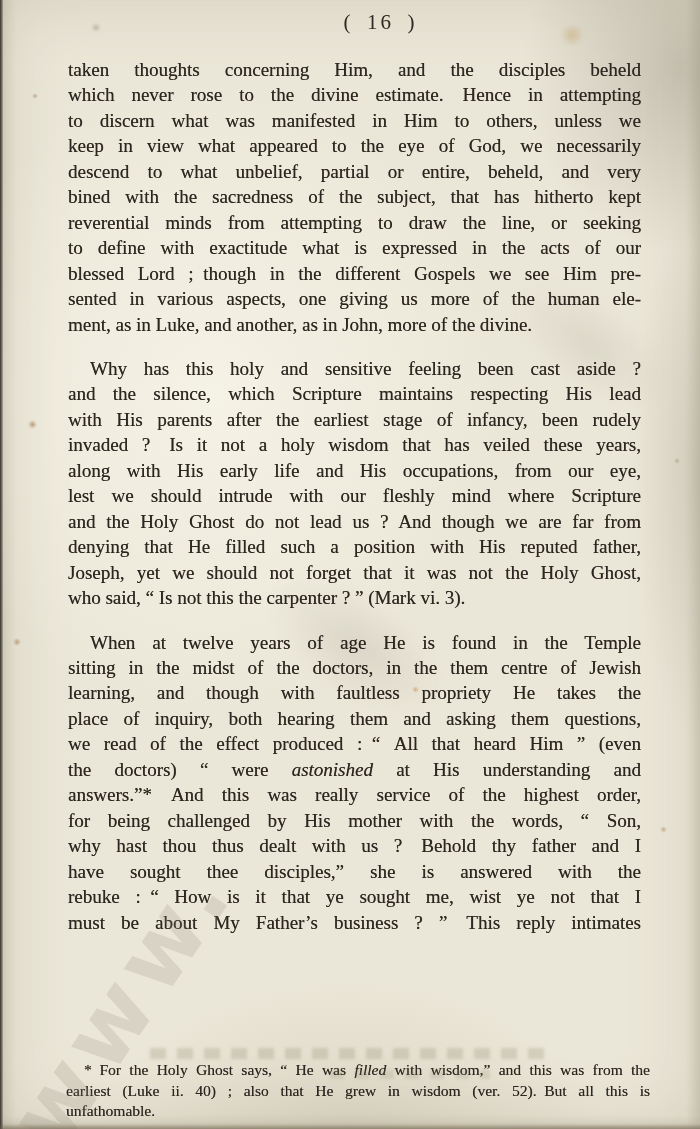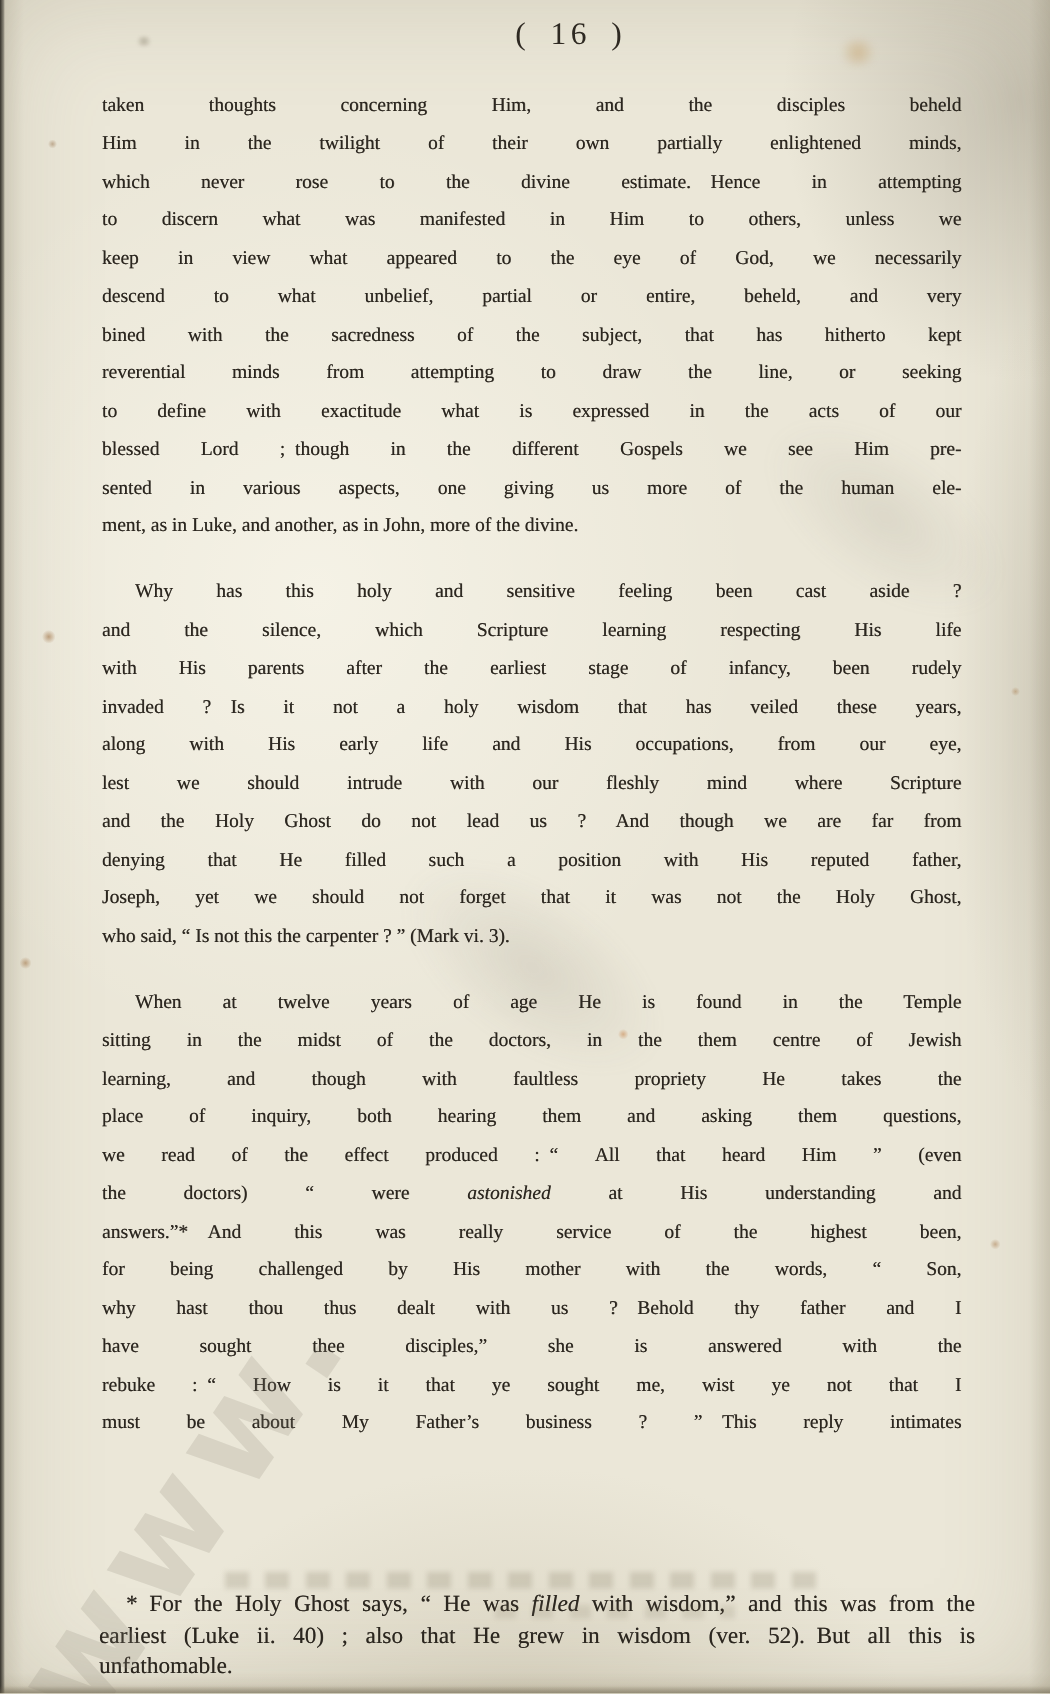--- a/index.html
+++ b/index.html
@@ -24,21 +24,21 @@
 
   .pagenum{
     position:absolute;top:10px;left:68px;width:573px;text-align:center;
     font-size:21px;letter-spacing:3px;transform:translateX(26px);
     color:#2e2922;
   }
 
   .body-text{position:absolute;left:68px;top:57px;width:573px;}
   .line{
     text-align:justify;text-align-last:justify;
-    font-size:13px;line-height:25.45px;
+    font-size:19px;line-height:25.45px;
     text-shadow:0.2px 0.2px 0.4px rgba(43,38,31,0.65);
     white-space:normal;
   }
   .line.last{text-align-last:left;}
   .line.indent{text-indent:22px;}
   .para + .para{margin-top:19px;}
   .it{font-style:italic;font-family:Liberation Serif, serif;}
 
   .footnote{position:absolute;left:66px;top:1060px;width:584px;}
   .footnote .line{font-size:15.5px;line-height:20.5px;text-shadow:0.15px 0.15px 0.3px rgba(43,38,31,0.6);}
@@ -80,52 +80,51 @@
 <div class="page">
 
   <div class="ghost-blob blob1"></div>
   <div class="ghost-blob blob2"></div>
 
   <div class="pagenum">( 16 )</div>
 
   <div class="body-text" id="body-text">
       <div class="para">
         <div class="line"><span>taken thoughts concerning Him, and the disciples beheld</span></div>
-        <div class="line"><span>Him in the twilight of their own partially enlightened minds,</span></div>
         <div class="line"><span>which never rose to the divine estimate.  Hence in attempting</span></div>
         <div class="line"><span>to discern what was manifested in Him to others, unless we</span></div>
         <div class="line"><span>keep in view what appeared to the eye of God, we necessarily</span></div>
         <div class="line"><span>descend to what unbelief, partial or entire, beheld, and very</span></div>
         <div class="line"><span>bined with the sacredness of the subject, that has hitherto kept</span></div>
         <div class="line"><span>reverential minds from attempting to draw the line, or seeking</span></div>
         <div class="line"><span>to define with exactitude what is expressed in the acts of our</span></div>
         <div class="line"><span>blessed Lord&nbsp;; though in the different Gospels we see Him pre-</span></div>
         <div class="line"><span>sented in various aspects, one giving us more of the human ele-</span></div>
         <div class="line last"><span>ment, as in Luke, and another, as in John, more of the divine.</span></div>
       </div>
       <div class="para">
         <div class="line indent"><span>Why has this holy and sensitive feeling been cast aside&nbsp;?</span></div>
-        <div class="line"><span>and the silence, which Scripture learning respecting His life</span></div>
+        <div class="line"><span>and the silence, which Scripture maintains respecting His lead</span></div>
         <div class="line"><span>with His parents after the earliest stage of infancy, been rudely</span></div>
         <div class="line"><span>invaded&nbsp;?  Is it not a holy wisdom that has veiled these years,</span></div>
         <div class="line"><span>along with His early life and His occupations, from our eye,</span></div>
         <div class="line"><span>lest we should intrude with our fleshly mind where Scripture</span></div>
         <div class="line"><span>and the Holy Ghost do not lead us&nbsp;? And though we are far from</span></div>
         <div class="line"><span>denying that He filled such a position with His reputed father,</span></div>
         <div class="line"><span>Joseph, yet we should not forget that it was not the Holy Ghost,</span></div>
         <div class="line last"><span>who said, “&nbsp;Is not this the carpenter&nbsp;?&nbsp;” (Mark vi. 3).</span></div>
       </div>
       <div class="para">
         <div class="line indent"><span>When at twelve years of age He is found in the Temple</span></div>
         <div class="line"><span>sitting in the midst of the doctors, in the them centre of Jewish</span></div>
         <div class="line"><span>learning, and though with faultless propriety He takes the</span></div>
         <div class="line"><span>place of inquiry, both hearing them and asking them questions,</span></div>
         <div class="line"><span>we read of the effect produced&nbsp;: “&nbsp;All that heard Him&nbsp;” (even</span></div>
         <div class="line"><span>the doctors) “&nbsp;were </span><span class="it">astonished</span><span> at His understanding and</span></div>
-        <div class="line"><span>answers.”*  And this was really service of the highest been,</span></div>
+        <div class="line"><span>answers.”*  And this was really service of the highest order,</span></div>
         <div class="line"><span>for being challenged by His mother with the words, “&nbsp;Son,</span></div>
         <div class="line"><span>why hast thou thus dealt with us&nbsp;?  Behold thy father and I</span></div>
         <div class="line"><span>have sought thee disciples,” she is answered with the</span></div>
         <div class="line"><span>rebuke&nbsp;: “&nbsp;How is it that ye sought me, wist ye not that I</span></div>
         <div class="line"><span>must be about My Father’s business&nbsp;?&nbsp;”  This reply intimates</span></div>
       </div>
     </div>
 
   <div class="footnote" id="footnote">
       <div class="line indent"><span>* For the Holy Ghost says, “&nbsp;He was </span><span class="it">filled</span><span> with wisdom,” and this was from the</span></div>

